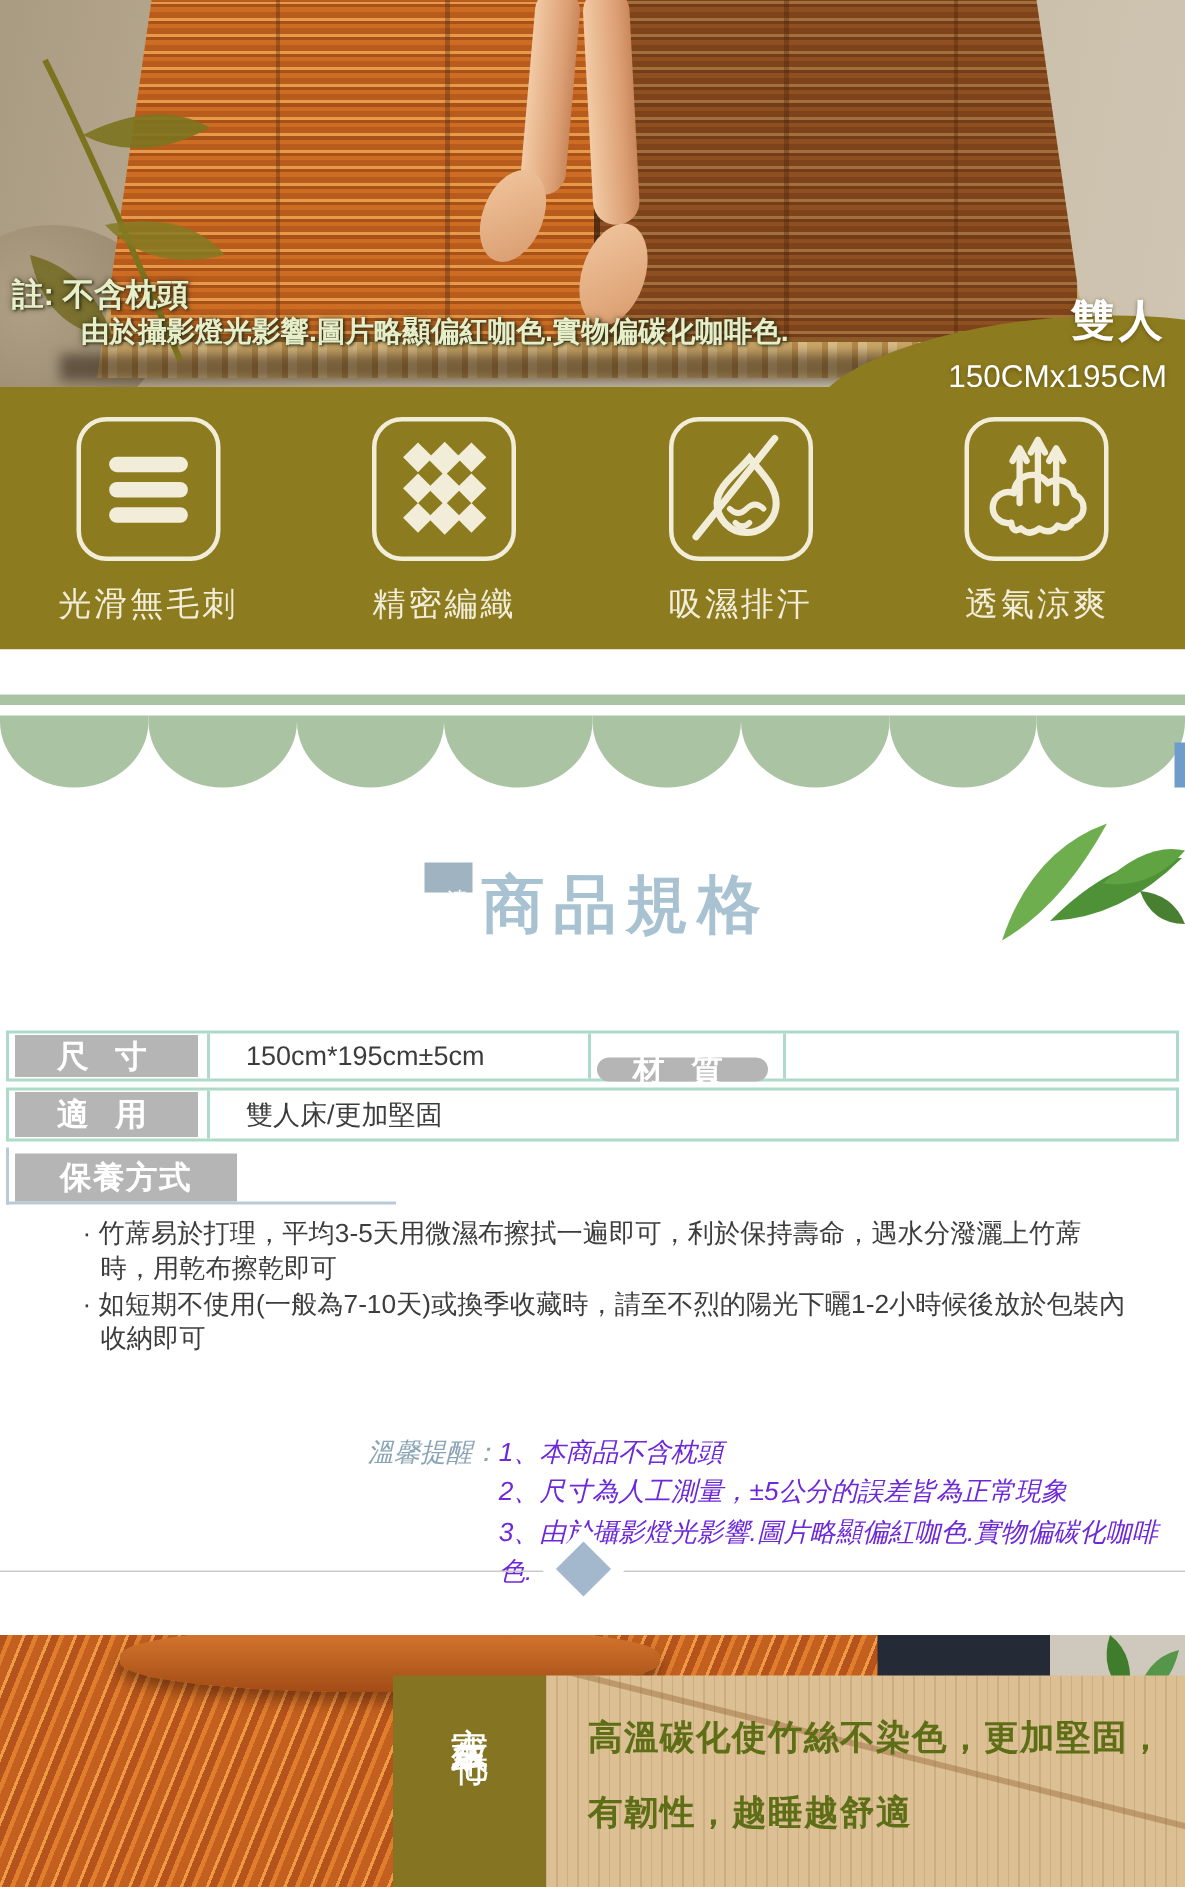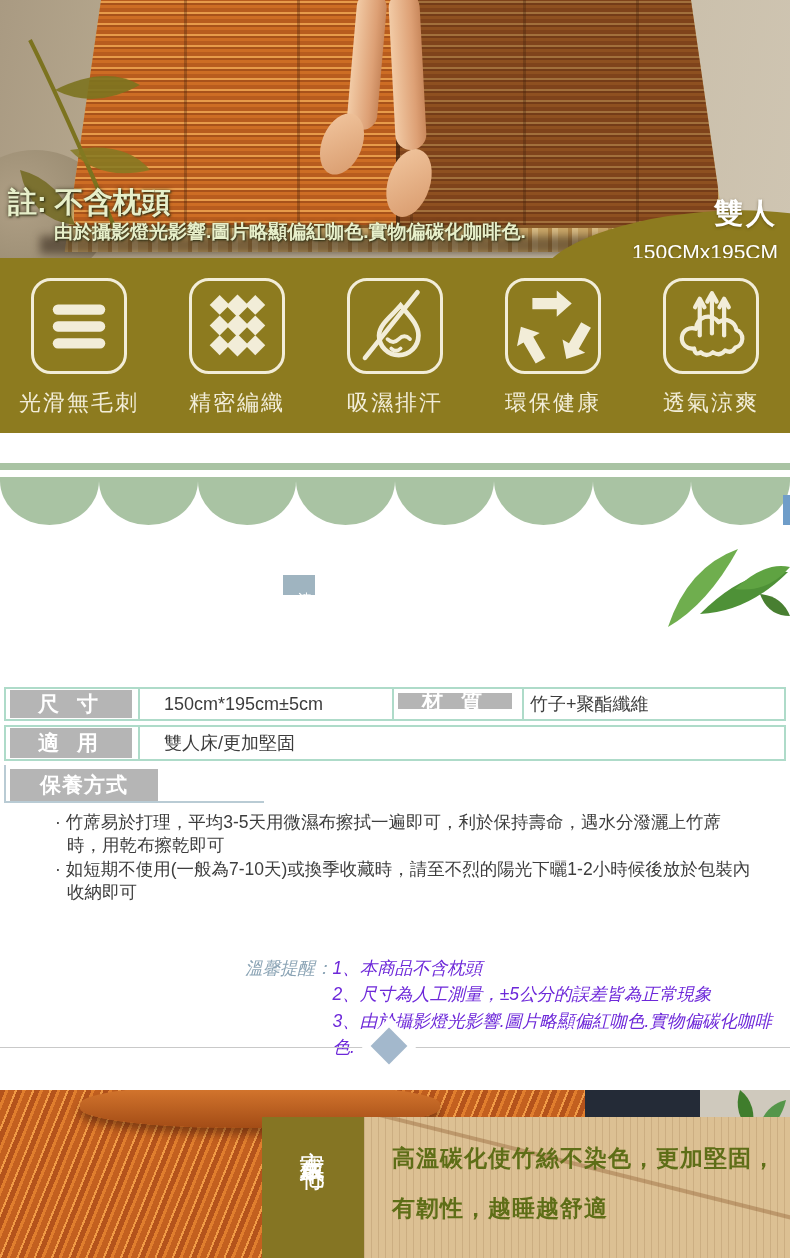--- a/index.html
+++ b/index.html
@@ -32,21 +32,21 @@
   .leg2{left:392px;top:-8px;width:31px;height:158px;transform:rotate(-3deg);}
   .foot{position:absolute;background:linear-gradient(135deg,#f2c7a0,#d89a6c);border-radius:50%;}
   .foot1{left:322px;top:112px;width:40px;height:64px;transform:rotate(22deg);}
   .foot2{left:388px;top:148px;width:42px;height:70px;transform:rotate(18deg);}
 
   .hero-leaves{position:absolute;left:0;top:30px;}
   .hero-leaf-small{position:absolute;left:596px;top:224px;}
 
   .hero-note{position:absolute;left:8px;top:184px;color:#e7efca;font-weight:bold;
              text-shadow:1px 1px 2px #2f2f14,0 0 4px rgba(40,40,16,.7);line-height:1.25;}
-  .hero-note .l1{font-size:29px;}
+  .hero-note .l1{font-size:21px;}
   .hero-note .l2{font-size:19px;padding-left:46px;}
 
   .swoosh{position:absolute;right:-80px;top:212px;width:330px;height:110px;background:#8d7b1f;
           border-radius:50%;transform:rotate(-5deg);}
   .hero-size{position:absolute;right:12px;top:194px;text-align:right;color:#fff;}
   .hero-size .big{font-size:29px;font-weight:bold;letter-spacing:3px;text-shadow:0 1px 3px rgba(60,50,10,.5);}
   .hero-size .dim{font-size:21px;margin-top:6px;text-shadow:0 1px 3px rgba(60,50,10,.5);}
 
   
   .features{position:absolute;left:0;top:258px;width:790px;height:175px;background:#8d7b1f;
@@ -198,36 +198,20 @@
           <path d="M54 26 C63 37 73 46 73 58 A21 21 0 1 1 31 58 C31 46 45 37 54 26 Z"></path>
           <path d="M40 62 q6 6 12 0 q6 -6 12 0" stroke-width="4"></path>
           <path d="M44 72 q5 5 10 0" stroke-width="4"></path>
           <line x1="72" y1="12" x2="16" y2="82"></line>
         </svg>
       </div>
       <div class="flabel">吸濕排汗</div>
     </div>
     <div class="feature">
       <div class="fbox">
-        <svg width="96" height="96" viewBox="0 0 96 96" fill="#f2edd8">
-          <g>
-            <polygon points="26,18 52,18 52,10 68,24 52,38 52,30 26,30"></polygon>
-          </g>
-          <g transform="rotate(120 48 52)">
-            <polygon points="26,18 52,18 52,10 68,24 52,38 52,30 26,30"></polygon>
-          </g>
-          <g transform="rotate(240 48 52)">
-            <polygon points="26,18 52,18 52,10 68,24 52,38 52,30 26,30"></polygon>
-          </g>
-        </svg>
-      </div>
-      <div class="flabel">環保健康</div>
-    </div>
-    <div class="feature">
-      <div class="fbox">
         <svg width="96" height="96" viewBox="0 0 96 96" fill="none" stroke="#f2edd8" stroke-width="4.5" stroke-linecap="round" stroke-linejoin="round">
           <path d="M30 72 a11 11 0 1 1 2 -21 a13 13 0 0 1 24 -7 a12 12 0 0 1 19 8 a10 10 0 0 1 -1 19 q-4 7 -11 3 q-5 7 -13 2 q-7 6 -13 0 q-6 4 -7 -4"></path>
           <line x1="36" y1="58" x2="36" y2="22"></line>
             <polyline points="31,28 36,19 41,28"></polyline>
           <line x1="49" y1="56" x2="49" y2="16"></line>
             <polyline points="44,22 49,13 54,22"></polyline>
           <line x1="62" y1="58" x2="62" y2="22"></line>
             <polyline points="57,28 62,19 67,28"></polyline>
         </svg>
       </div>
@@ -253,32 +237,32 @@
 
     <svg class="plant-right" width="150" height="120" viewBox="0 0 150 120">
       <path d="M28 108 q20 -60 70 -78 q-30 55 -70 78z" fill="#6fae4e"></path>
       <path d="M60 95 q45 -45 88 -42 q-40 40 -88 42z" fill="#4e9137"></path>
       <path d="M95 70 q30 -28 55 -22 q-22 26 -55 22z" fill="#5fa342"></path>
       <path d="M120 75 q22 2 30 22 q-22 0 -30 -22z" fill="#487f31"></path>
     </svg>
 
     <div class="heading">
       <div class="badge-vert">清爽透氣</div>
+      <div class="spec-title">商品規格</div>
     </div>
 
     <div class="spec-table">
       <div class="trow trow1">
         <div class="vline" style="left:132px"></div>
         <div class="vline" style="left:386px"></div>
         <div class="vline" style="left:516px"></div>
       </div>
       <div class="glabel" style="left:10px;top:3px;width:122px;height:28px;">尺 寸</div>
       <div class="tval" style="left:164px;top:0;height:34px;">150cm*195cm±5cm</div>
-      <div class="glabel" style="left:398px;top:6px;width:114px;height:16px;">材 質</div>
-      <div class="tval" style="left:530px;top:0;height:34px;">竹子+聚酯纖維</div>
+      <div class="glabel" style="left:398px;top:18px;width:114px;height:16px;border-radius:12px;">材 質</div>
 
       <div class="trow trow2">
         <div class="vline" style="left:132px"></div>
       </div>
       <div class="glabel" style="left:10px;top:41px;width:122px;height:30px;">適 用</div>
       <div class="tval" style="left:164px;top:38px;height:36px;">雙人床/更加堅固</div>
 
       <div class="trow trow3"></div>
       <div class="glabel" style="left:10px;top:82px;width:148px;height:32px;letter-spacing:1px;">保養方式</div>
     </div>

